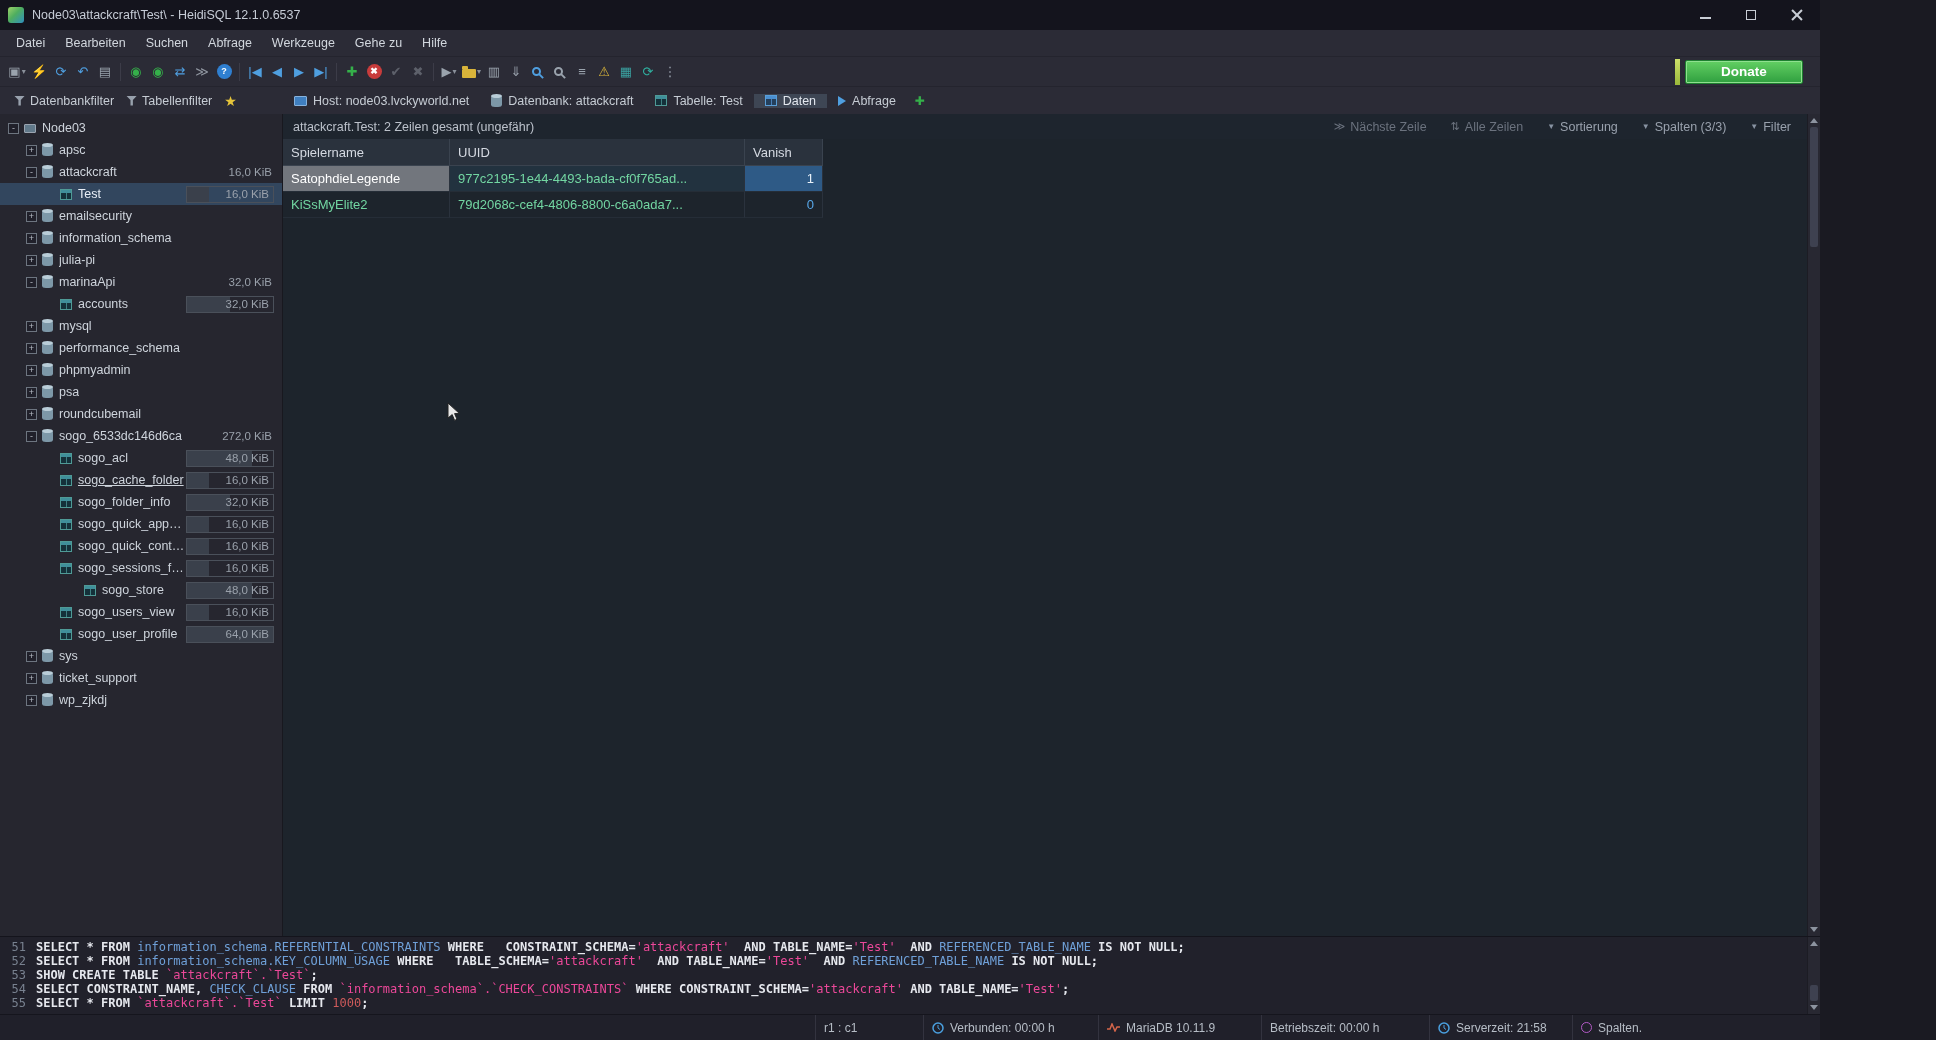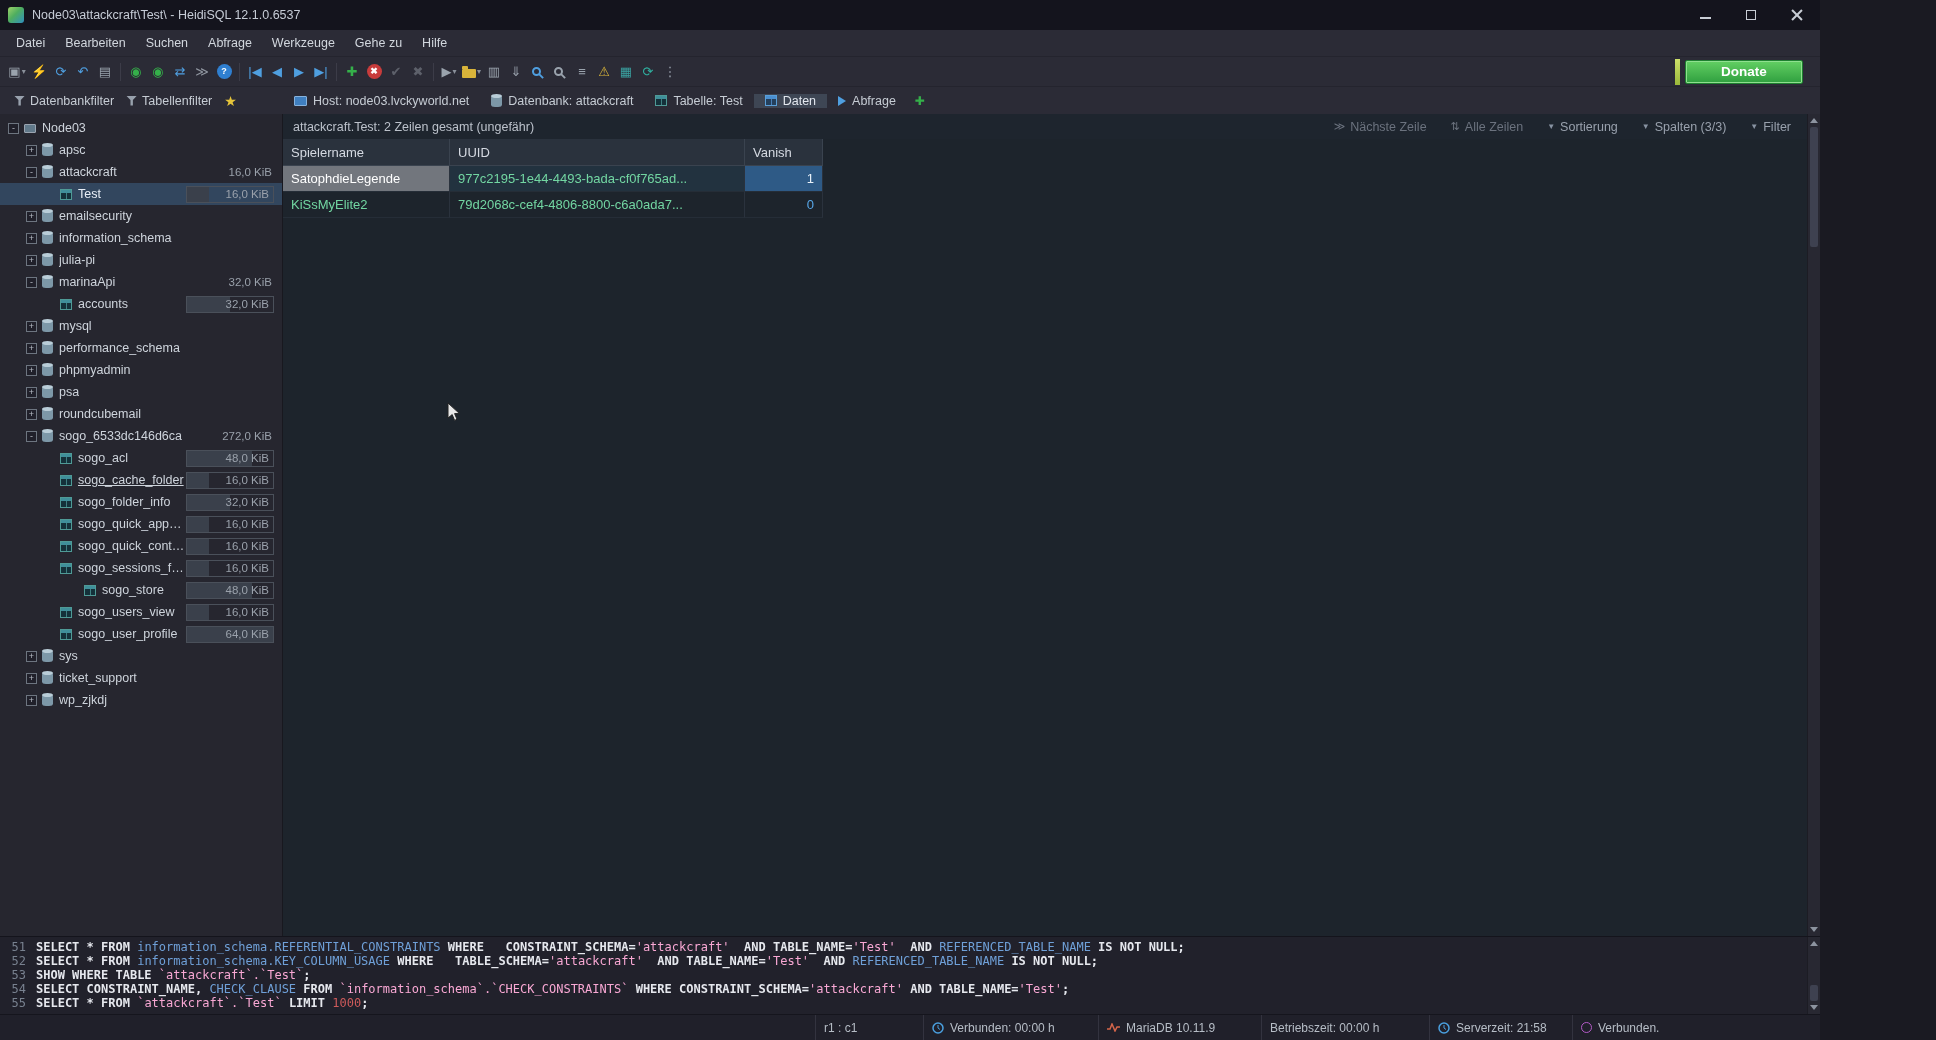--- a/index.html
+++ b/index.html
@@ -109,21 +109,21 @@
 .vthumb.top{top:0;height:120px}
 .vthumb.bottom{bottom:0;height:16px}
 
 
 .sqllog{height:78px;flex:none;background:#21212b;border-top:1px solid #14141c;display:flex}
 .log-lines{flex:1;padding-top:3px;font-family:"DejaVu Sans Mono",monospace;font-size:12px;line-height:14px;overflow:hidden}
 .log-line{display:flex;white-space:pre}
 .lnum{width:36px;flex:none;text-align:right;padding-right:10px;color:#78818f}
 .sq-k{color:#e6e8ee;font-weight:bold}
 .sq-i{color:#6fa0d8}
-.sq-s{color:#f9a8d4}
+.sq-s{color:#ec4899}
 .sq-n{color:#cd5a5a}
 
 
 .statusbar{height:26px;flex:none;background:#20202a;border-top:1px solid #15151d;display:flex;align-items:stretch;font-size:12px;color:#b6bdc6}
 .sb-seg{display:flex;align-items:center;gap:6px;padding:0 8px;border-left:1px solid #33333f;white-space:nowrap}
 .sb-grow{flex:1;border-left:none}
 .sb-r1c1{width:108px}
 .sb-conn{width:175px}
 .sb-db{width:163px}
 .sb-up{width:168px}
@@ -550,21 +550,21 @@
       <span class="varr">
           <span class="tri-down"></span>
         </span>
     </div>
   </div>
 
   <div class="sqllog">
     <div class="log-lines">
         <div class="log-line"><span class="lnum">51</span><span class="lcode"><span class="sq-k">SELECT * FROM </span><span class="sq-i">information_schema.REFERENTIAL_CONSTRAINTS</span><span class="sq-k"> WHERE   CONSTRAINT_SCHEMA=</span><span class="sq-s">'attackcraft'</span><span class="sq-k">  AND TABLE_NAME=</span><span class="sq-s">'Test'</span><span class="sq-k">  AND </span><span class="sq-i">REFERENCED_TABLE_NAME</span><span class="sq-k"> IS NOT NULL;</span></span></div>
         <div class="log-line"><span class="lnum">52</span><span class="lcode"><span class="sq-k">SELECT * FROM </span><span class="sq-i">information_schema.KEY_COLUMN_USAGE</span><span class="sq-k"> WHERE   TABLE_SCHEMA=</span><span class="sq-s">'attackcraft'</span><span class="sq-k">  AND TABLE_NAME=</span><span class="sq-s">'Test'</span><span class="sq-k">  AND </span><span class="sq-i">REFERENCED_TABLE_NAME</span><span class="sq-k"> IS NOT NULL;</span></span></div>
-        <div class="log-line"><span class="lnum">53</span><span class="lcode"><span class="sq-k">SHOW WHERE TABLE </span><span class="sq-s">`attackcraft`.`Test`</span><span class="sq-k">;</span></span></div>
+        <div class="log-line"><span class="lnum">53</span><span class="lcode"><span class="sq-k">SHOW CREATE TABLE </span><span class="sq-s">`attackcraft`.`Test`</span><span class="sq-k">;</span></span></div>
         <div class="log-line"><span class="lnum">54</span><span class="lcode"><span class="sq-k">SELECT CONSTRAINT_NAME, </span><span class="sq-i">CHECK_CLAUSE</span><span class="sq-k"> FROM </span><span class="sq-s">`information_schema`.`CHECK_CONSTRAINTS`</span><span class="sq-k"> WHERE CONSTRAINT_SCHEMA=</span><span class="sq-s">'attackcraft'</span><span class="sq-k"> AND TABLE_NAME=</span><span class="sq-s">'Test'</span><span class="sq-k">;</span></span></div>
         <div class="log-line"><span class="lnum">55</span><span class="lcode"><span class="sq-k">SELECT * FROM </span><span class="sq-s">`attackcraft`.`Test`</span><span class="sq-k"> LIMIT </span><span class="sq-n">1000</span><span class="sq-k">;</span></span></div>
       </div>
     <div class="vscroll">
       <span class="varr">
           <span class="tri-up"></span>
         </span>
       <span class="vtrack">
           <span class="vthumb bottom"></span>
         </span>
@@ -597,20 +597,20 @@
     </div>
     <div class="sb-seg sb-time">
       <svg width="12" height="12">
           <circle cx="6" cy="6" r="5" fill="none" stroke="#4aa0e0" stroke-width="1.5"></circle>
           <path d="M6 3v3l2 1.5" stroke="#4aa0e0" stroke-width="1" fill="none"></path>
         </svg>
       <span>Serverzeit: 21:58</span>
     </div>
     <div class="sb-seg sb-idle">
       <span class="idle-ring"></span>
-      <span>Verbunden.</span>
+      <span>Spalten.</span>
     </div>
   </div>
 
   <svg class="cursor" width="14" height="20" viewBox="0 0 14 20">
     <path d="M1 1 L1 16 L5.2 12.6 L7.6 18.4 L10 17.3 L7.6 11.6 L12.5 11.6 Z" fill="#e8e8e8" stroke="#222" stroke-width="1"></path>
   </svg>
 </div>
 
 </body></html>

